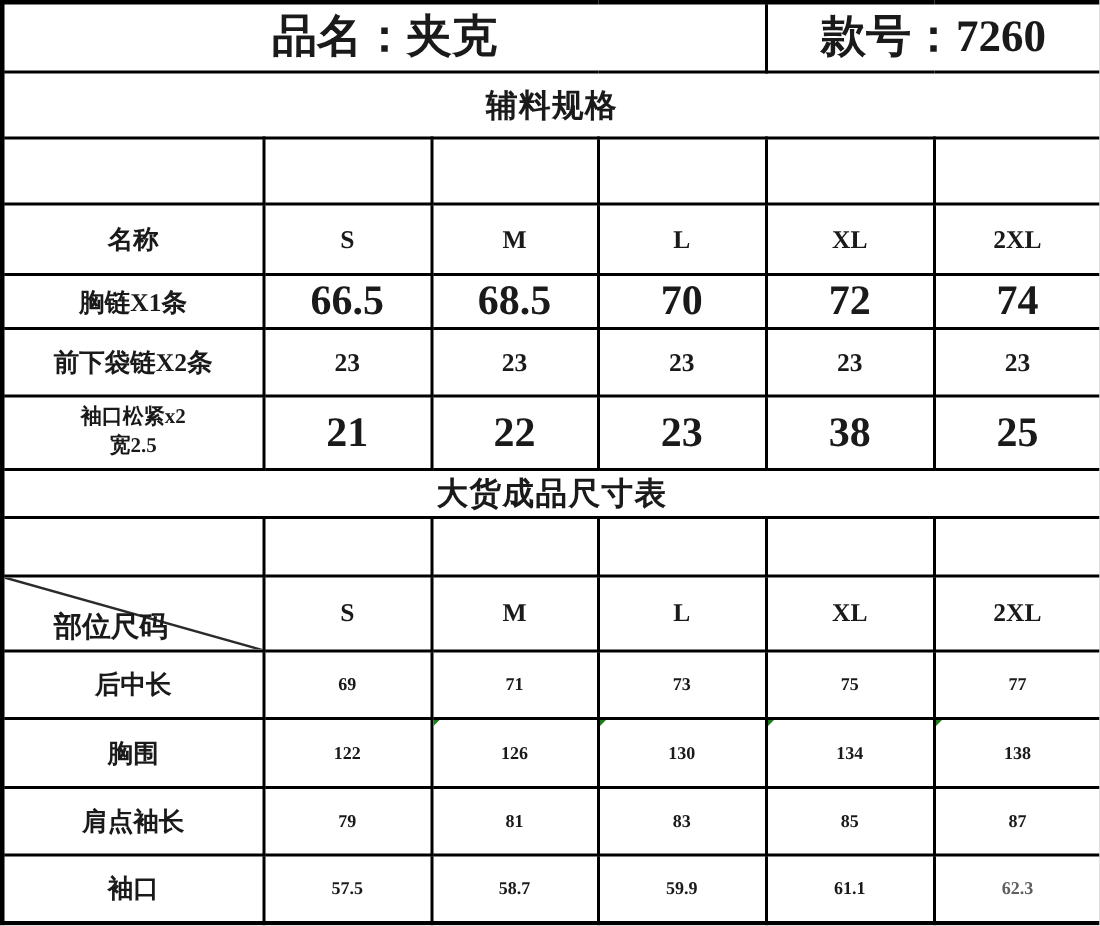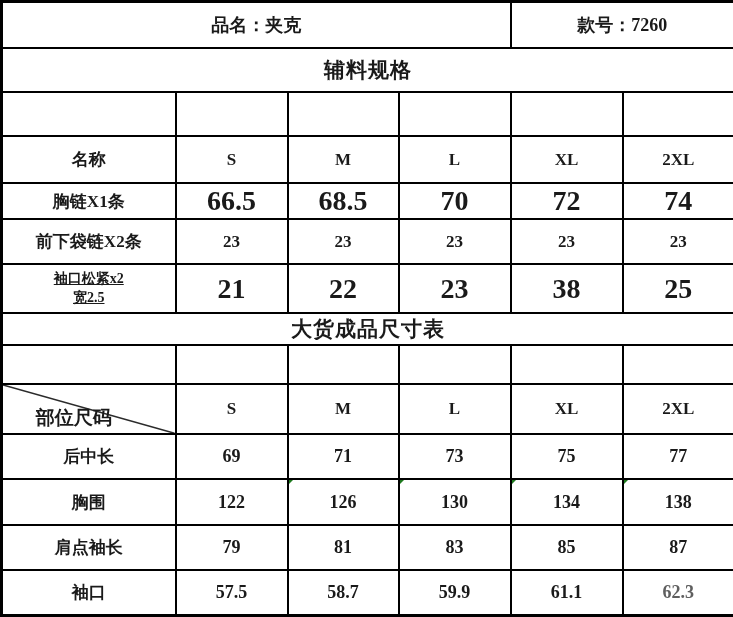--- a/index.html
+++ b/index.html
@@ -35,28 +35,28 @@
   tr.r6{height:43px}
   tr.r7{height:47px}
   tr.r8{height:28px}
   tr.r9{height:38px}
   tr.r10{height:48px}
   tr.r11{height:43px}
   tr.r12{height:44px}
   tr.r13{height:43px}
   tr.r14{height:43px}
 
-  .title-cell{font-size:18px;text-align:center;}
+  .title-cell{font-size:30px;text-align:center;}
   .section-cell{font-size:21px;letter-spacing:1px;}
   .label-cell{font-size:17px;}
   .size-cell{font-size:17px;font-family:"Liberation Serif","DejaVu Serif",serif;}
-  .value-cell{font-size:18px;}
+  .value-cell{font-size:12px;}
   tr.r5 .value-cell, tr.r7 .value-cell{font-size:28px;}
   tr.r6 .value-cell{font-size:17px;}
-  .two-line{font-size:14px;line-height:1.3;text-decoration:underline;}
+  .two-line{font-size:14px;line-height:1.3;}
   .muted{color:var(--muted);}
 
   .diag-cell{position:relative;}
   .diag-cell svg{position:absolute;top:0;left:0;width:100%;height:100%;display:block;}
   .diag-label{
     position:absolute;left:6px;right:36px;bottom:2px;
     font-size:19px;text-align:center;
   }
   .marker-cell{position:relative;}
   .tri{

